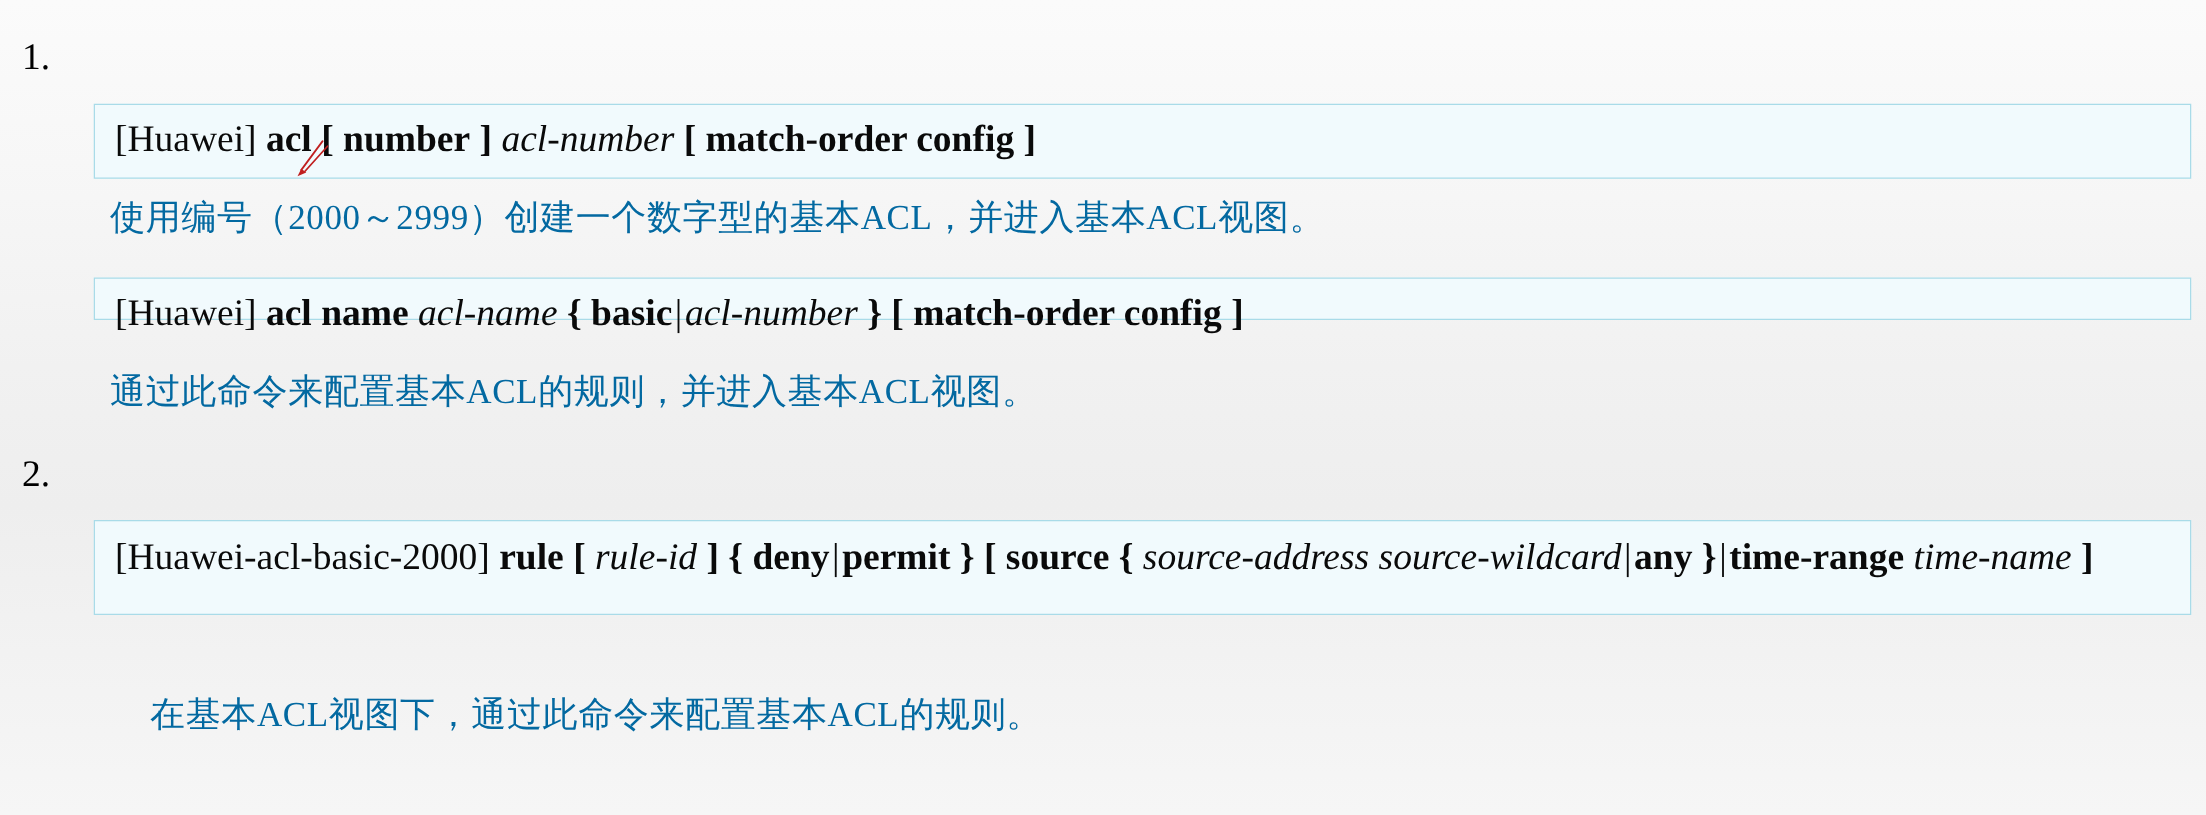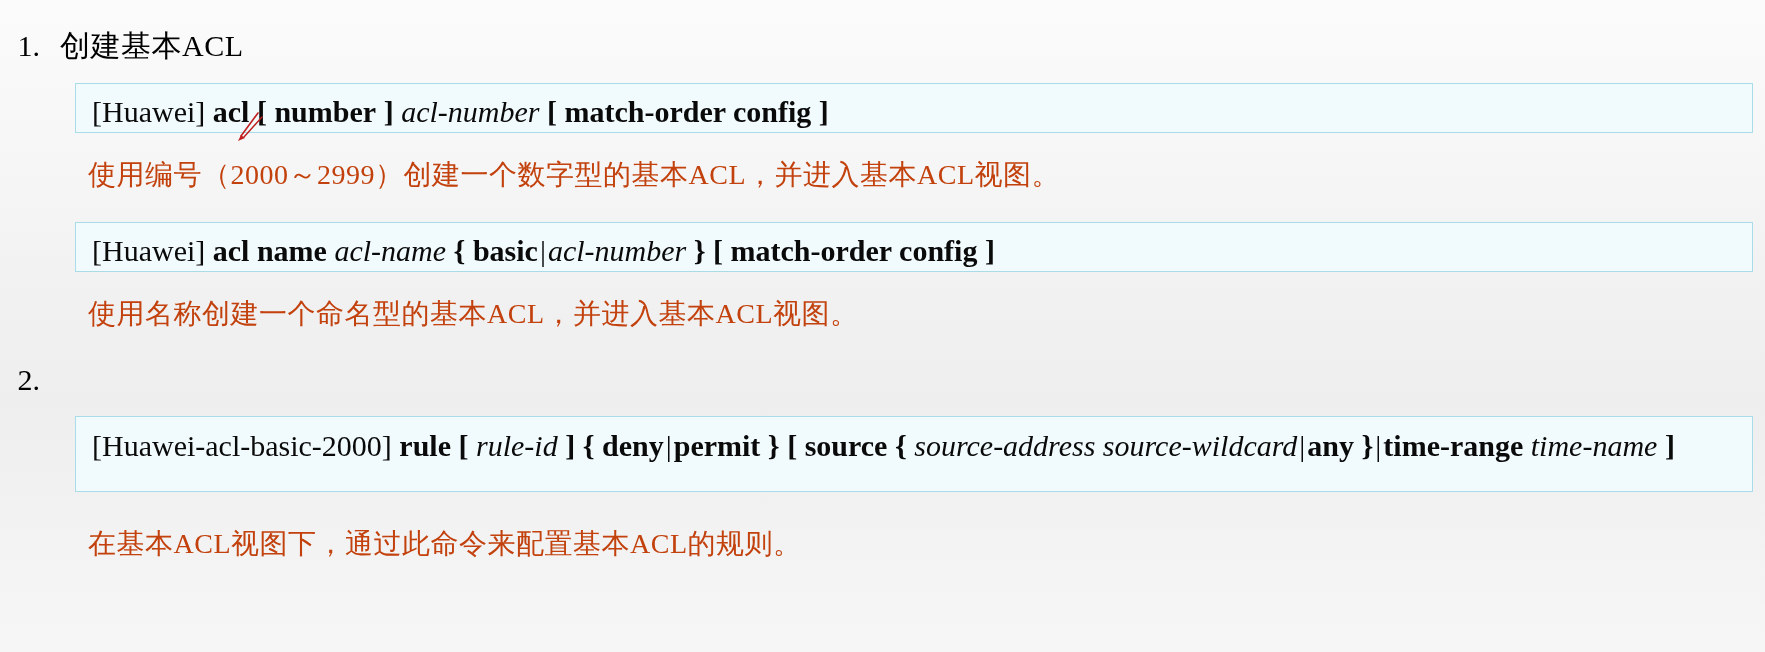--- a/index.html
+++ b/index.html
@@ -67,62 +67,61 @@
   .cmd-box .plain  { font-weight: normal; font-style: normal; }
   .cmd-box .pipe   { font-weight: normal; padding: 0 2px; }
   .cmd-box .sp     { letter-spacing: 0; }
 
   
   .desc {
     position: absolute;
     left: 88px;
     font-size: 28px;
     line-height: 1.35;
-    color: #c2410c;
+    color: #0369a1;
     letter-spacing: 0.5px;
     white-space: nowrap;
   }
 
   
   .annot {
     position: absolute;
     pointer-events: none;
   }
 </style>
 </head>
 <body>
 
 <div class="page">
 
   <div class="list-item" style="top:28px; left:8px;">
     <span class="list-num">1.</span>
-    <span class="list-text">创建基本ACL</span>
   </div>
 
-  <div class="cmd-box" style="top:83px; height:50px;">
+  <div class="cmd-box" style="top:83px; height:60px;">
     <span class="plain">[Huawei]</span><span class="sp">&nbsp;</span><span class="b">acl</span><span class="sp">&nbsp;</span><span class="b">[</span><span class="sp">&nbsp;</span><span class="b">number</span><span class="sp">&nbsp;</span><span class="b">]</span><span class="sp">&nbsp;</span><span class="i">acl-number</span><span class="sp">&nbsp;</span><span class="b">[</span><span class="sp">&nbsp;</span><span class="b">match-order config</span><span class="sp">&nbsp;</span><span class="b">]</span>
   </div>
 
   <svg class="annot" style="top:112px; left:232px;" width="34" height="30" viewBox="0 0 34 30">
     <path d="M26 1 L9 24" stroke="#c02020" stroke-width="1.6" fill="none" stroke-linecap="round"></path>
     <path d="M30 5 L12 25" stroke="#c02020" stroke-width="1.4" fill="none" stroke-linecap="round"></path>
     <path d="M9 23 L6 29 L13 26 Z" fill="#c02020"></path>
   </svg>
 
   <div class="desc" style="top:156px;">使用编号（2000～2999）创建一个数字型的基本ACL，并进入基本ACL视图。</div>
 
-  <div class="cmd-box" style="top:222px; height:50px;">
+  <div class="cmd-box" style="top:222px; height:34px;">
     <span class="plain">[Huawei]</span><span class="sp">&nbsp;</span><span class="b">acl name</span><span class="sp">&nbsp;</span><span class="i">acl-name</span><span class="sp">&nbsp;</span><span class="b">{</span><span class="sp">&nbsp;</span><span class="b">basic</span><span class="pipe">|</span><span class="i">acl-number</span><span class="sp">&nbsp;</span><span class="b">}</span><span class="sp">&nbsp;</span><span class="b">[</span><span class="sp">&nbsp;</span><span class="b">match-order config</span><span class="sp">&nbsp;</span><span class="b">]</span>
   </div>
 
-  <div class="desc" style="top:295px;">使用名称创建一个命名型的基本ACL，并进入基本ACL视图。</div>
+  <div class="desc" style="top:295px;">通过此命令来配置基本ACL的规则，并进入基本ACL视图。</div>
 
   <div class="list-item" style="top:362px; left:8px;">
     <span class="list-num">2.</span>
   </div>
 
   <div class="cmd-box" style="top:416px; height:76px; line-height:44px;">
     <span class="plain">[Huawei-acl-basic-2000]</span><span class="sp">&nbsp;</span><span class="b">rule</span><span class="sp">&nbsp;</span><span class="b">[</span><span class="sp">&nbsp;</span><span class="i">rule-id</span><span class="sp">&nbsp;</span><span class="b">]</span><span class="sp">&nbsp;</span><span class="b">{</span><span class="sp">&nbsp;</span><span class="b">deny</span><span class="pipe">|</span><span class="b">permit</span><span class="sp">&nbsp;</span><span class="b">}</span><span class="sp">&nbsp;</span><span class="b">[</span><span class="sp">&nbsp;</span><span class="b">source</span><span class="sp">&nbsp;</span><span class="b">{</span><span class="sp">&nbsp;</span><span class="i">source-address</span><span class="sp">&nbsp;</span><span class="i">source-wildcard</span><span class="pipe">|</span><span class="b">any</span><span class="sp">&nbsp;</span><span class="b">}</span><span class="pipe">|</span><span class="b">time-range</span><span class="sp">&nbsp;</span><span class="i">time-name</span><span class="sp">&nbsp;</span><span class="b">]</span>
   </div>
 
-  <div class="desc" style="top:525px;">在基本ACL视图下，通过此命令来配置基本ACL的规则。</div>
+  <div class="desc" style="top:554px;margin-left:32px;">在基本ACL视图下，通过此命令来配置基本ACL的规则。</div>
 
 </div>
 
 </body></html>

